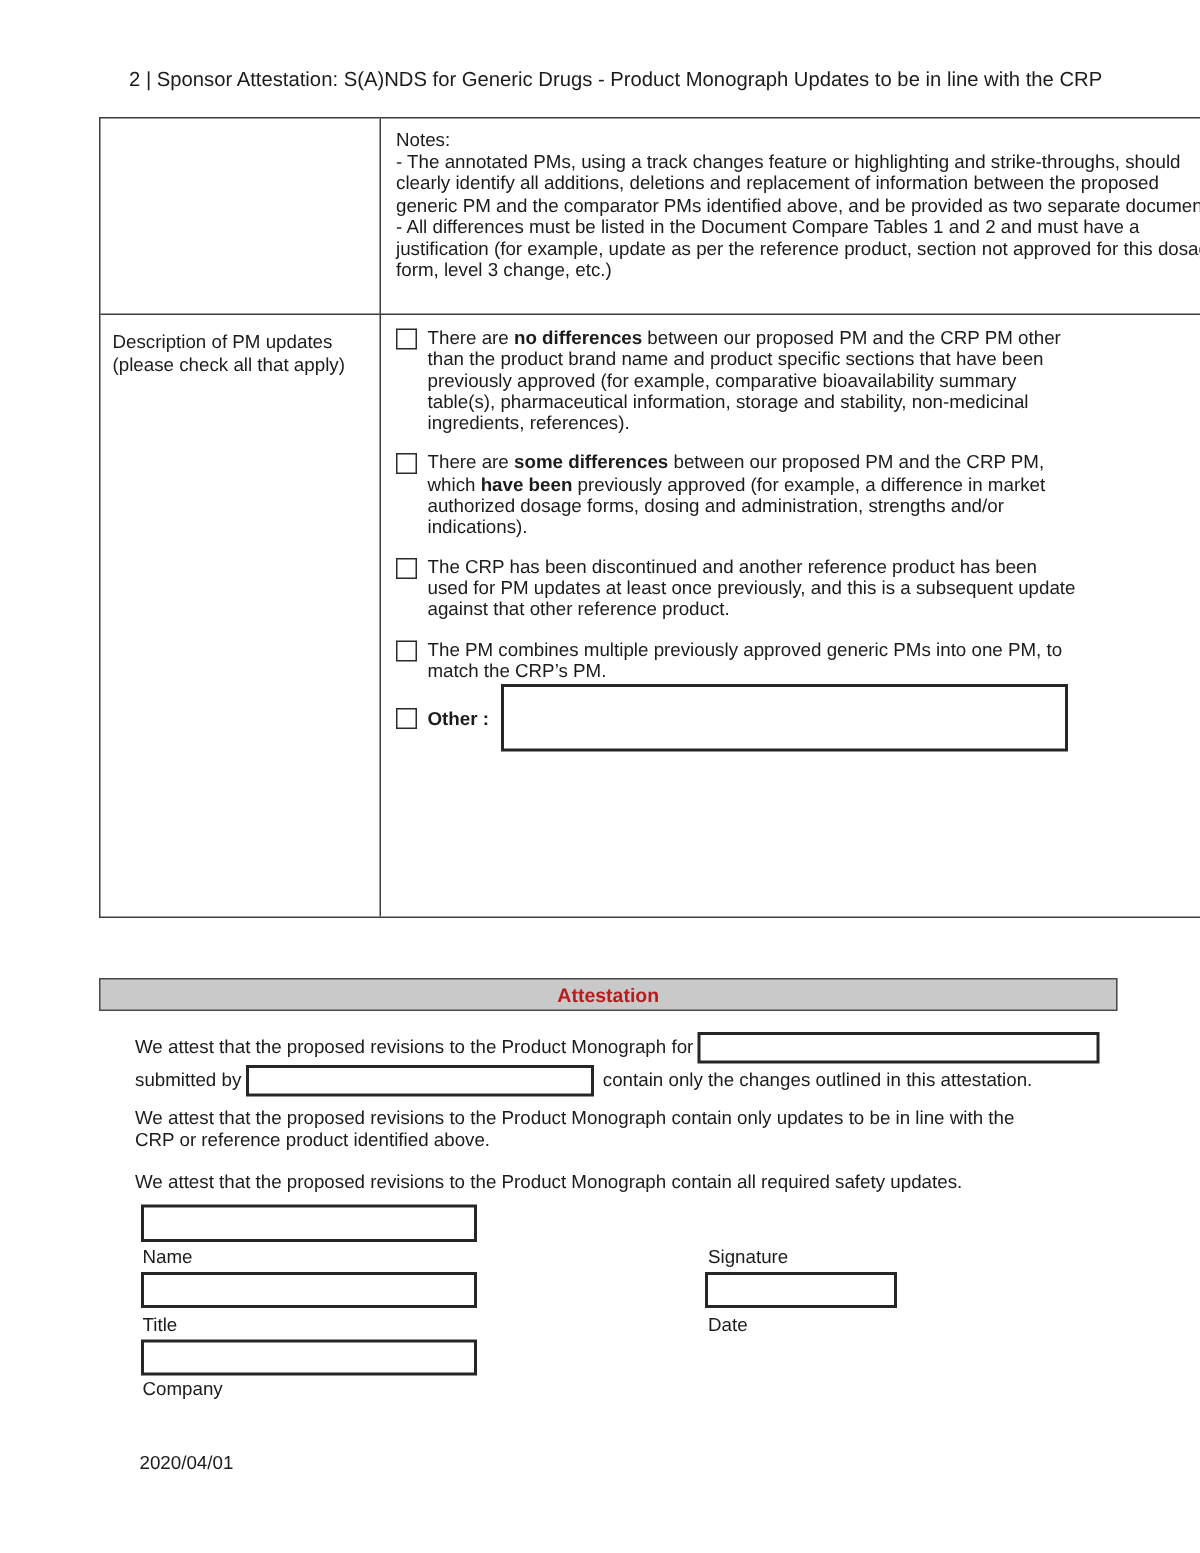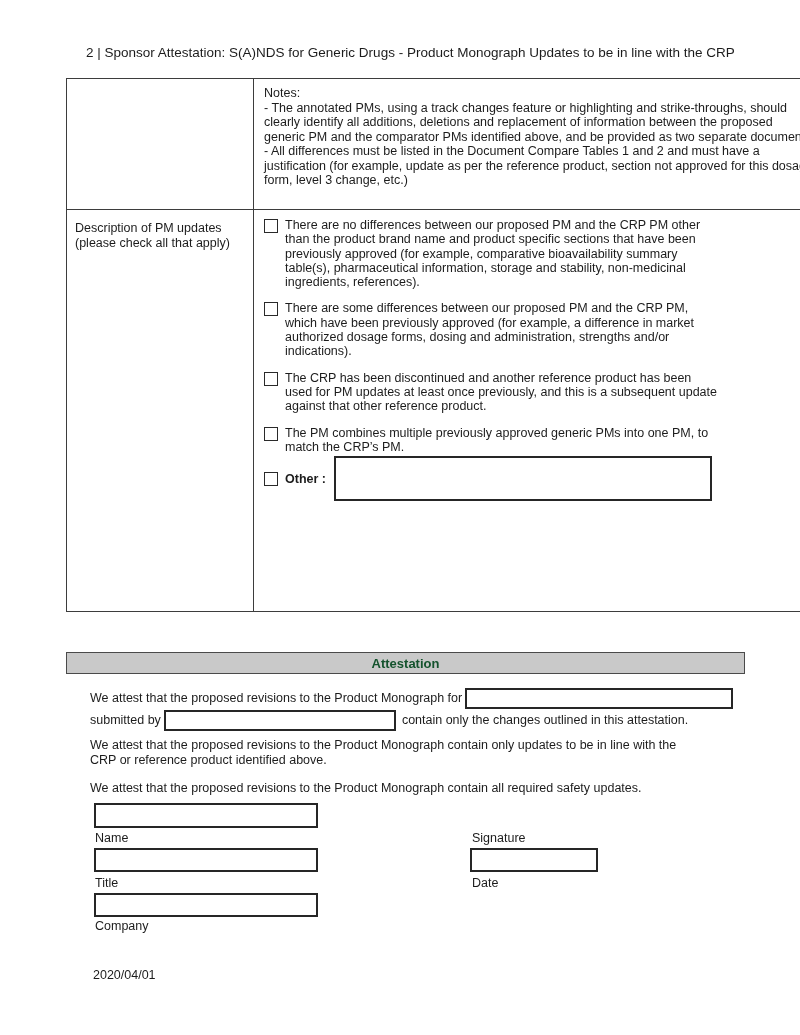--- a/index.html
+++ b/index.html
@@ -37,21 +37,21 @@
   .cb-item-other .cb-text { width:auto; white-space:nowrap;font-weight:bold; }
   .other-input {
     width:374px; height:41px; border:2px solid #262626; background:#fff; margin-left:1px;
   }
 
   
   .attest-bar {
     left:66px; top:652px; width:679px; height:22px; box-sizing:border-box;
     background:#c9c9c9; border:1.5px solid #4a4a4a;
     display:flex; align-items:center; justify-content:center;
-    font-weight:bold; font-size:13px; color:#14532d;
+    font-weight:bold; font-size:13px; color:#b91c1c;
   }
   .para { font-size:12.5px; line-height:15px; }
   .p1 { left:90px; top:687px; width:662px; line-height:22px; }
   .p2 { left:90px; top:738px; width:615px; }
   .p3 { left:90px; top:781px; width:680px; }
   .inline-input {
     display:inline-block; vertical-align:middle; background:#fff;
     border:2px solid #262626; box-sizing:border-box;
   }
   .input-product { width:268px; height:21px; margin-left:3px; }
@@ -64,21 +64,21 @@
   .box-company { left:94px;  top:893px; width:224px; height:24px; }
   .box-date    { left:470px; top:848px; width:128px; height:24px; }
   .sig-label { font-size:12.5px; }
   .lbl-name      { left:95px;  top:831px; }
   .lbl-signature { left:472px; top:831px; }
   .lbl-title     { left:95px;  top:876px; }
   .lbl-date      { left:472px; top:876px; }
   .lbl-company   { left:95px;  top:919px; }
 
   .doc-footer { left:93px; top:968px; font-size:12.5px; }
-  b { font-weight:normal; }
+  b { font-weight:bold; }
 </style>
 </head>
 <body>
 
 <div class="abs doc-title">2 | Sponsor Attestation: S(A)NDS for Generic Drugs - Product Monograph Updates to be in line with the CRP</div>
 
 <div class="abs main-table">
   <div class="cell cell-tl"></div>
   <div class="cell cell-notes">
     <div>Notes:</div>

